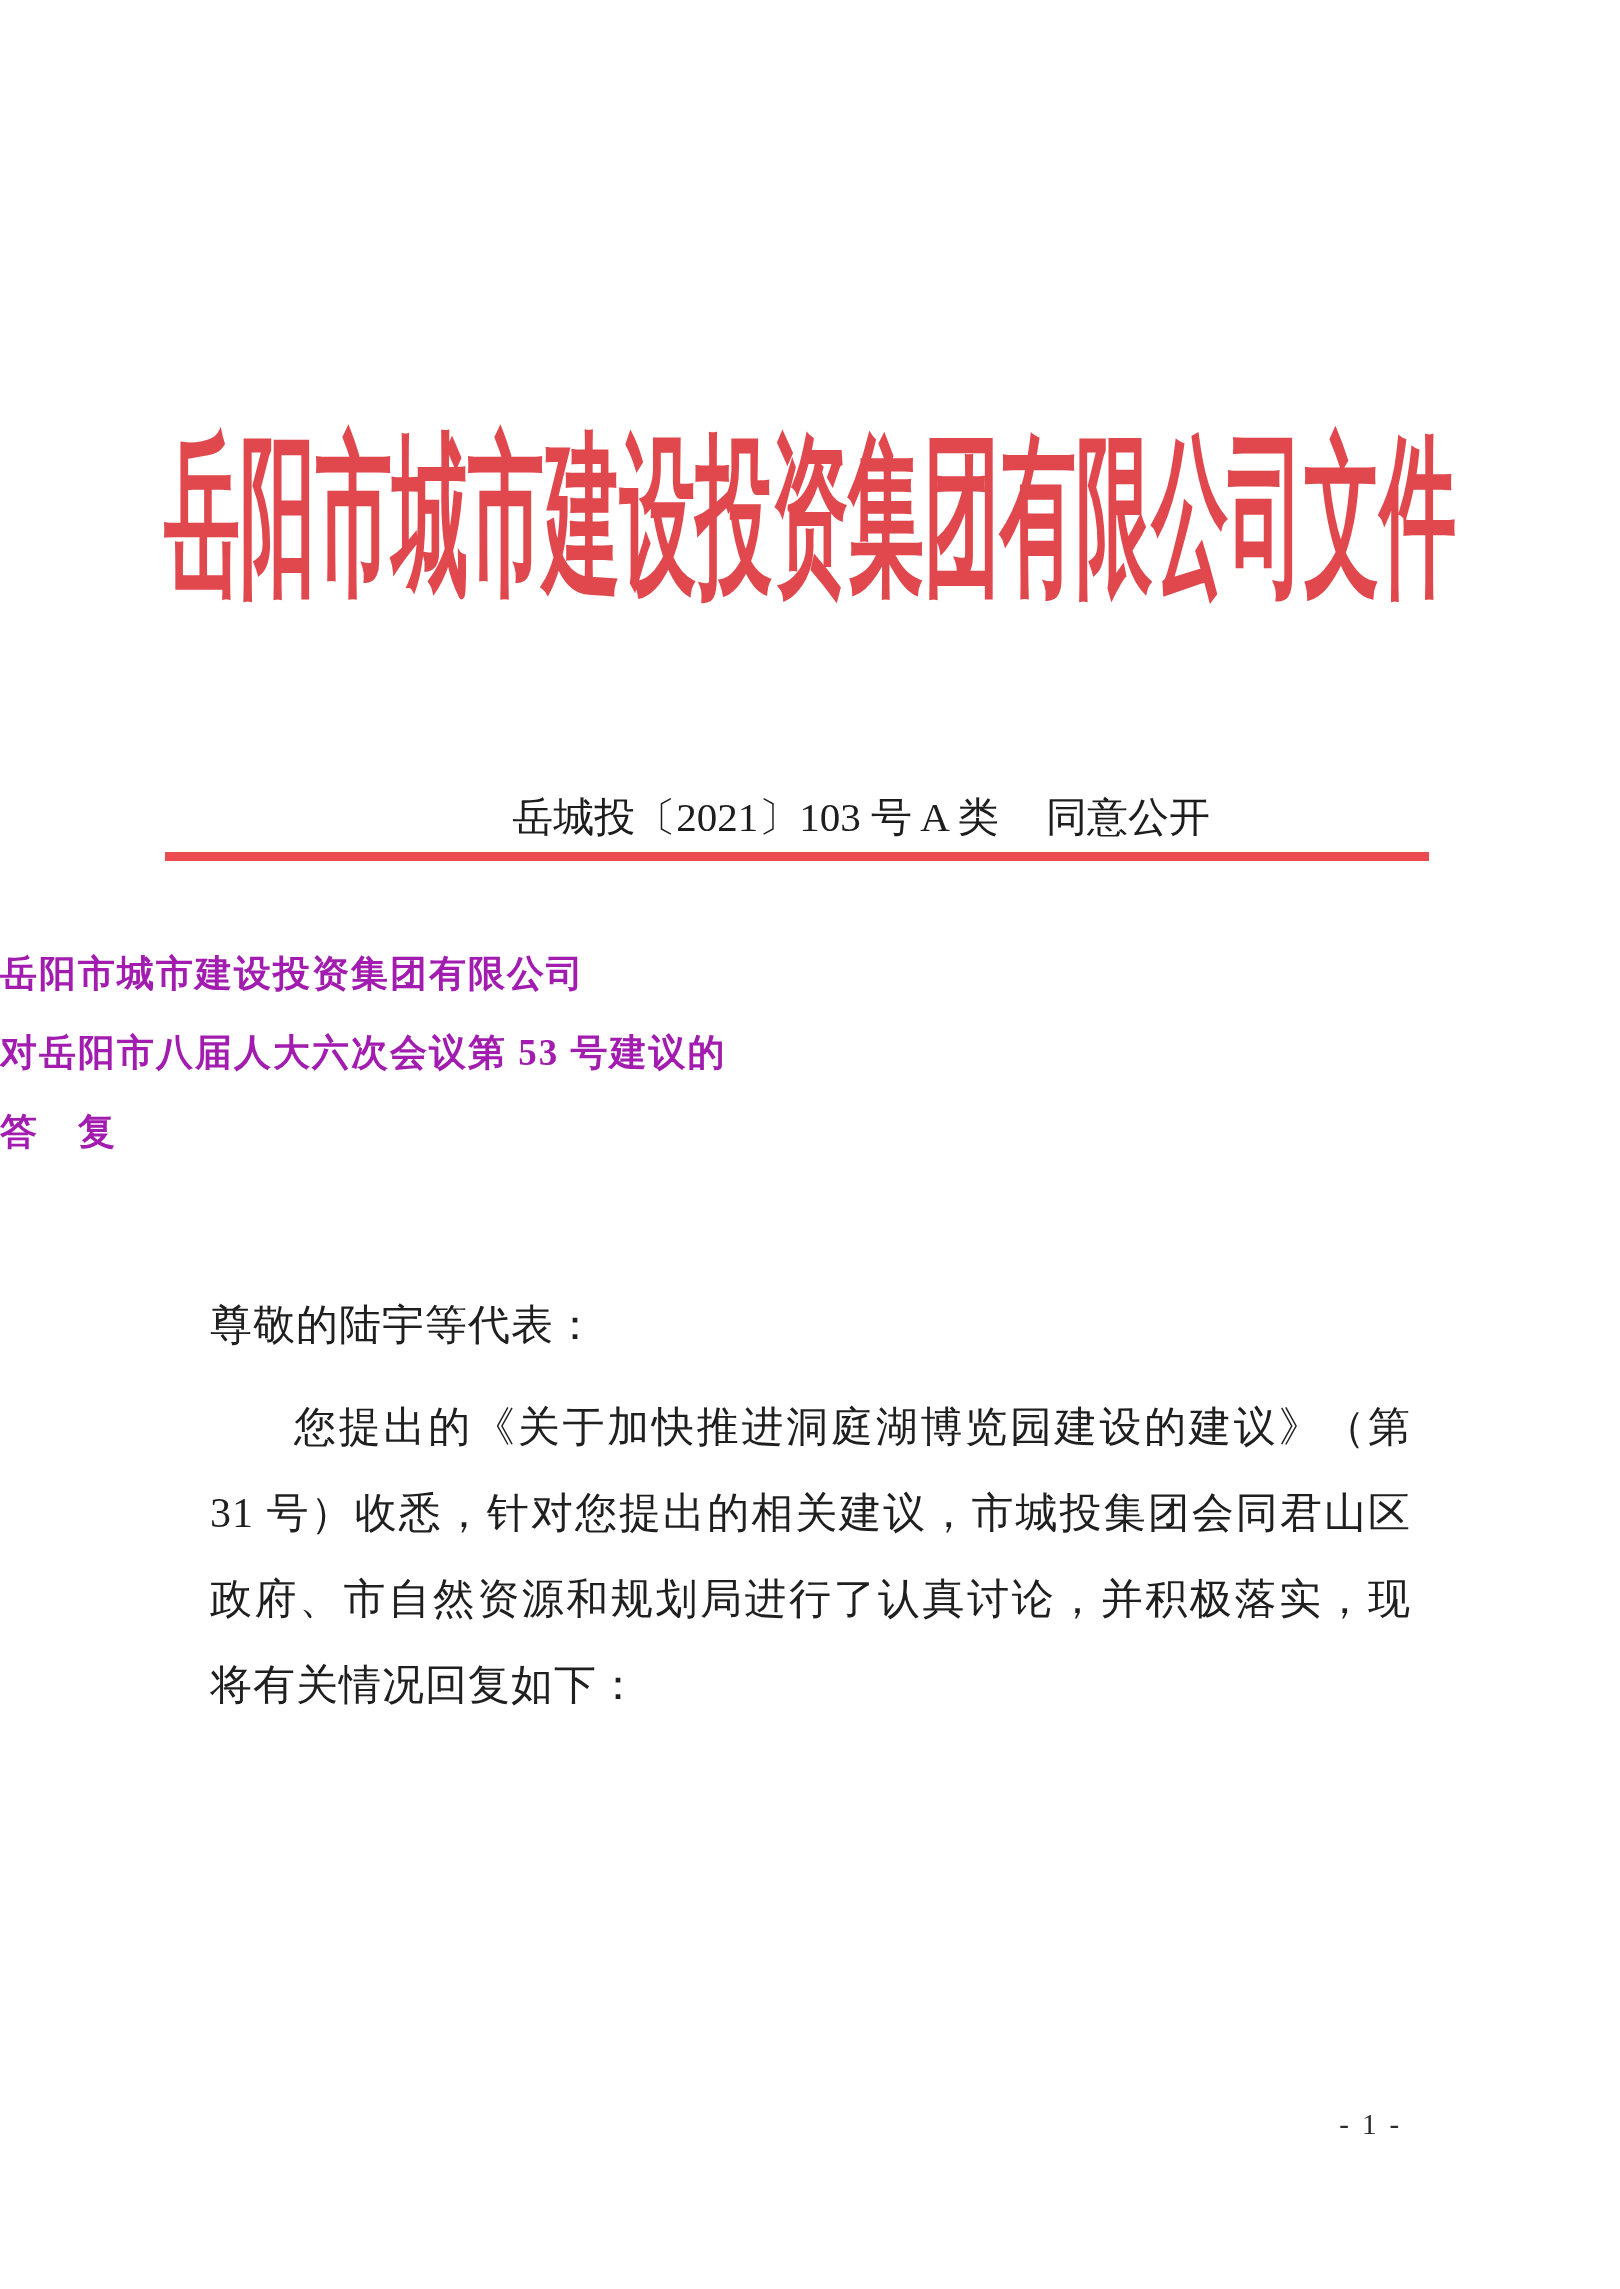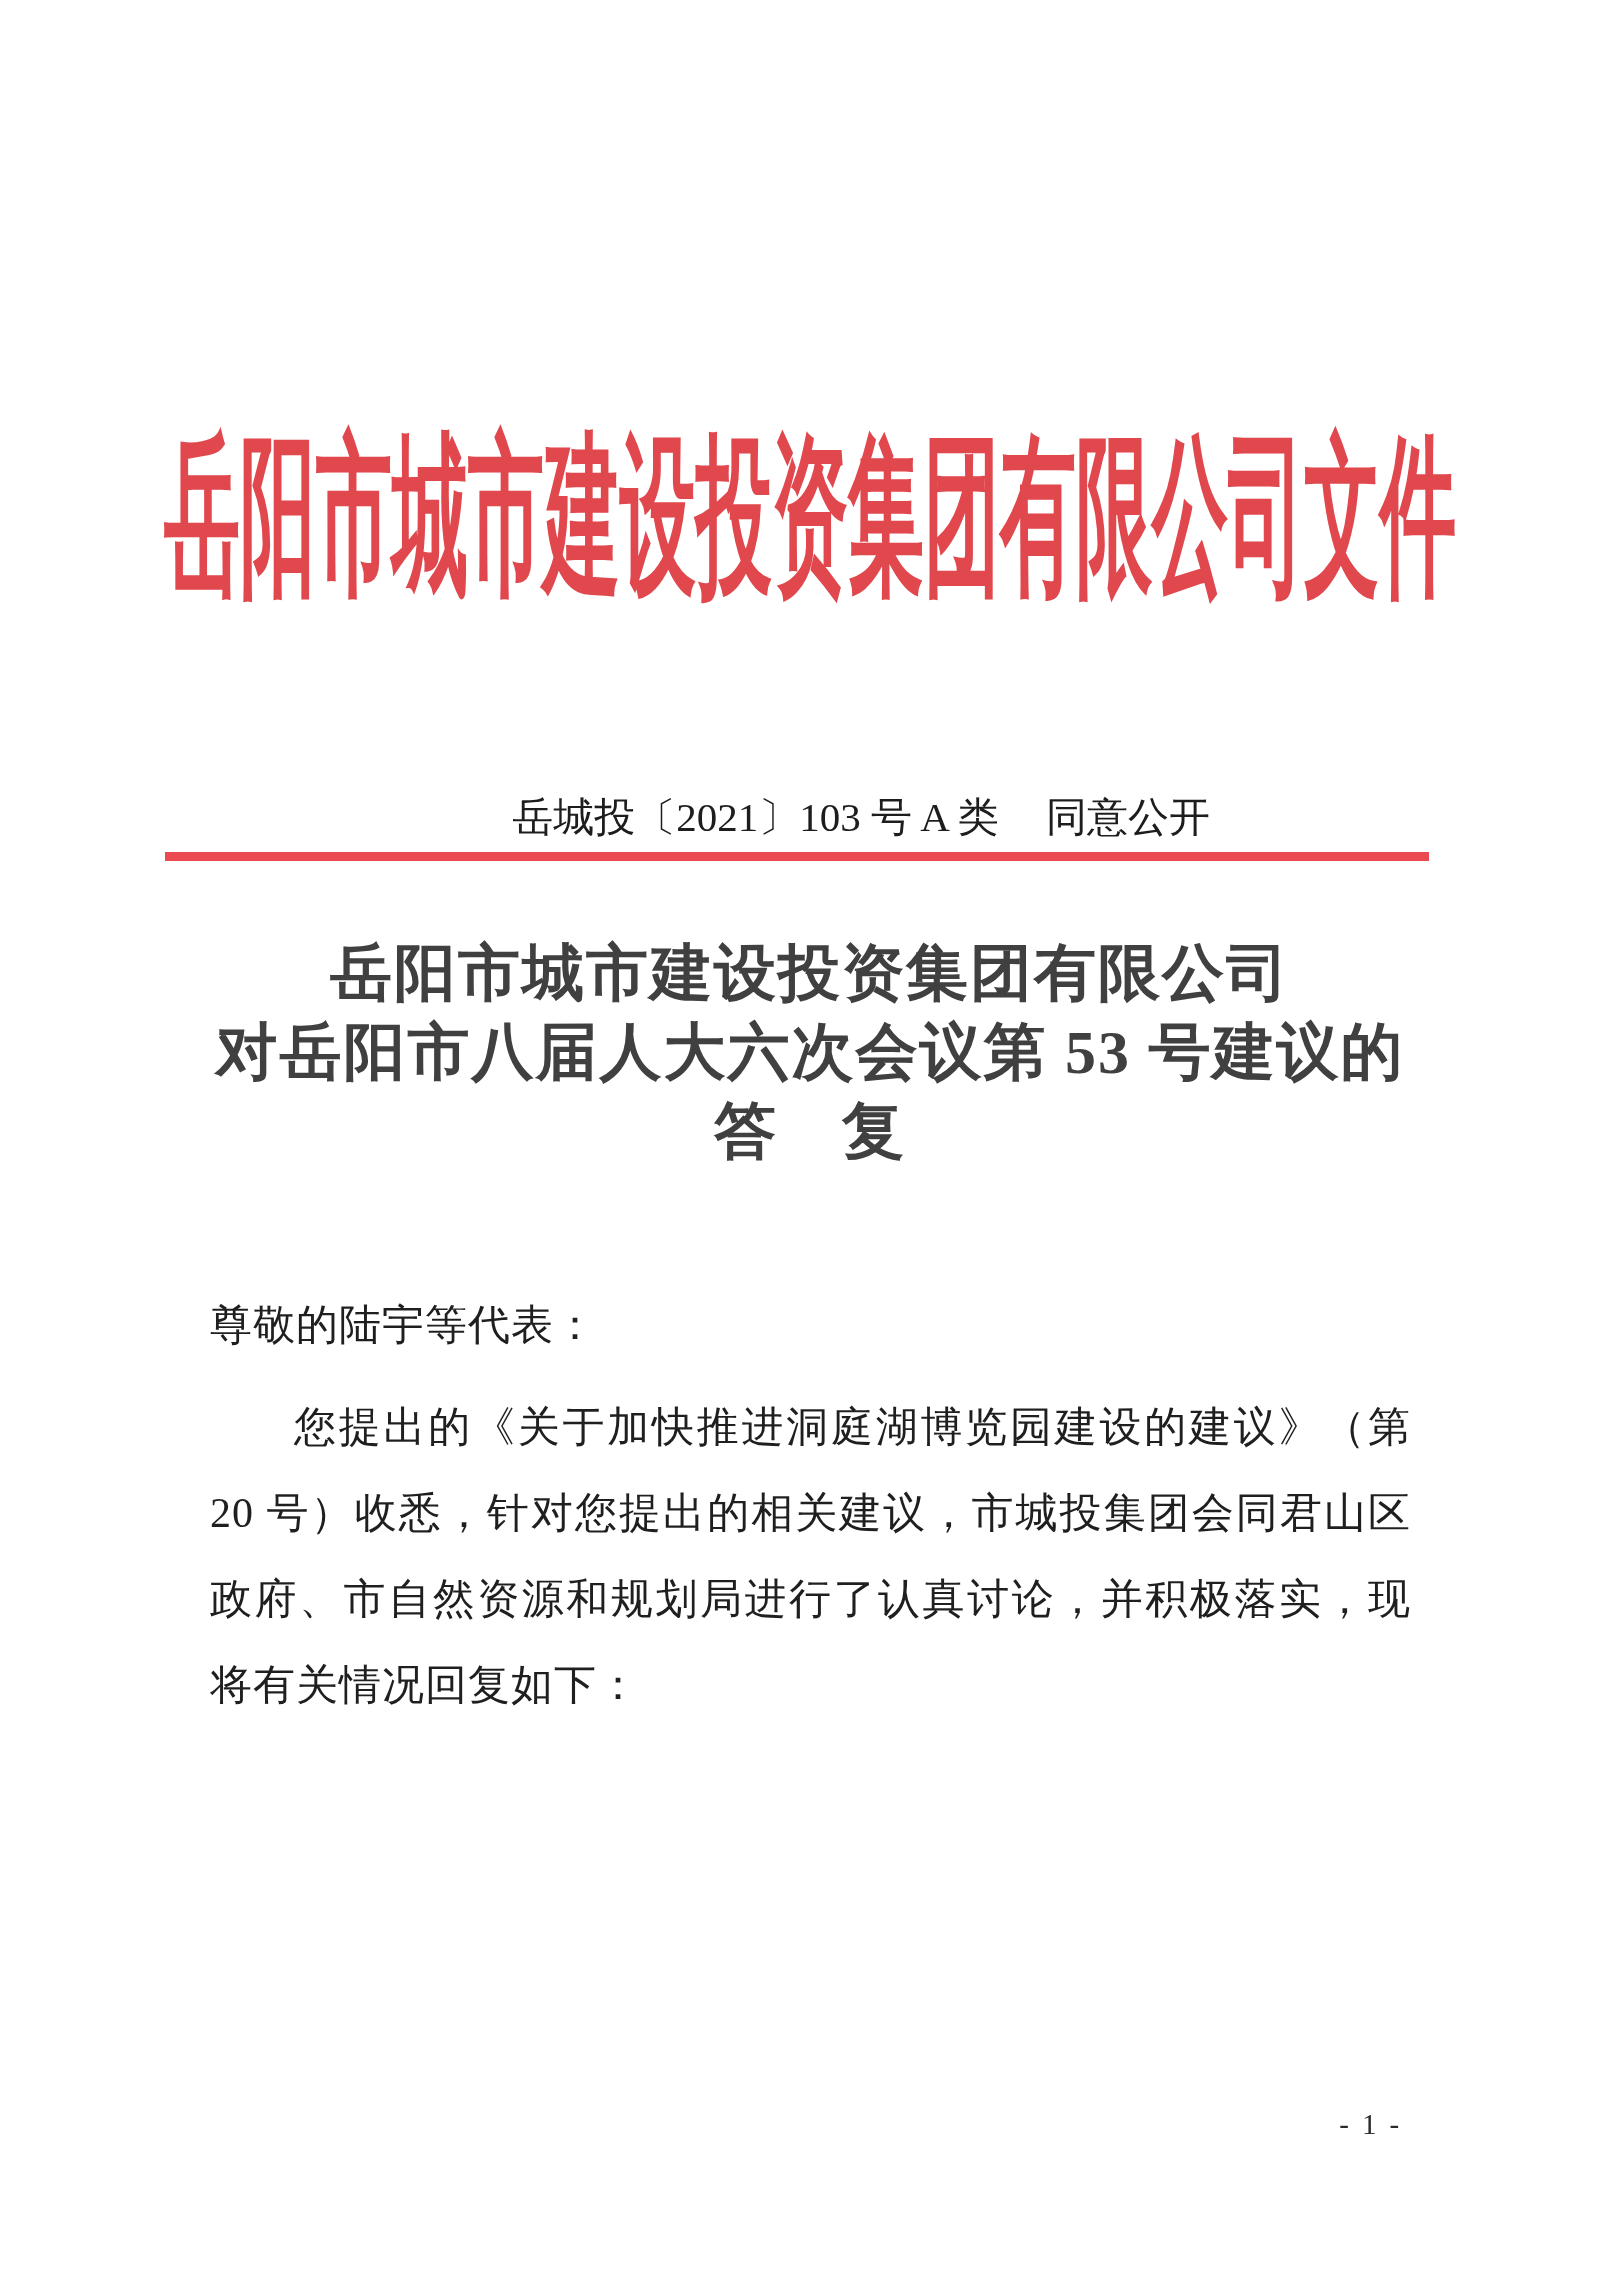--- a/index.html
+++ b/index.html
@@ -50,25 +50,25 @@
     position:absolute;
     top:852px; left:165px;
     width:1264px; height:8.8px;
     background:var(--rule-red,#ea4a50);
   }
 
   
   .doc-title {
     position:absolute;
     top:934px; left:0; width:100%;
-    text-align:center;
+    text-align:left;
     font-weight:bold;
-    font-size:62px; line-height:79px;
+    font-size:37px; line-height:79px;
     letter-spacing:2px;
-    color:#404040;
+    color:#a21caf;
   }
 
   
   .doc-body {
     position:absolute;
     top:1266px; left:194px; width:1233px;
     font-size:42px; line-height:86px;
     letter-spacing:1px;
     text-align:justify;
     color:#1f1f1f;
@@ -102,17 +102,17 @@
 <div class="red-rule"></div>
 
 <div class="doc-title">
   <div>岳阳市城市建设投资集团有限公司</div>
   <div>对岳阳市八届人大六次会议第 53 号建议的</div>
   <div>答　复</div>
 </div>
 
 <div class="doc-body">
   <p class="salutation">尊敬的陆宇等代表：</p>
-  <p class="para">您提出的《关于加快推进洞庭湖博览园建设的建议》（第 20 号）收悉，针对您提出的相关建议，市城投集团会同君山区政府、市自然资源和规划局进行了认真讨论，并积极落实，现将有关情况回复如下：</p>
+  <p class="para">您提出的《关于加快推进洞庭湖博览园建设的建议》（第 31 号）收悉，针对您提出的相关建议，市城投集团会同君山区政府、市自然资源和规划局进行了认真讨论，并积极落实，现将有关情况回复如下：</p>
 </div>
 
 <div class="page-number">- 1 -</div>
 
 
 </body></html>

